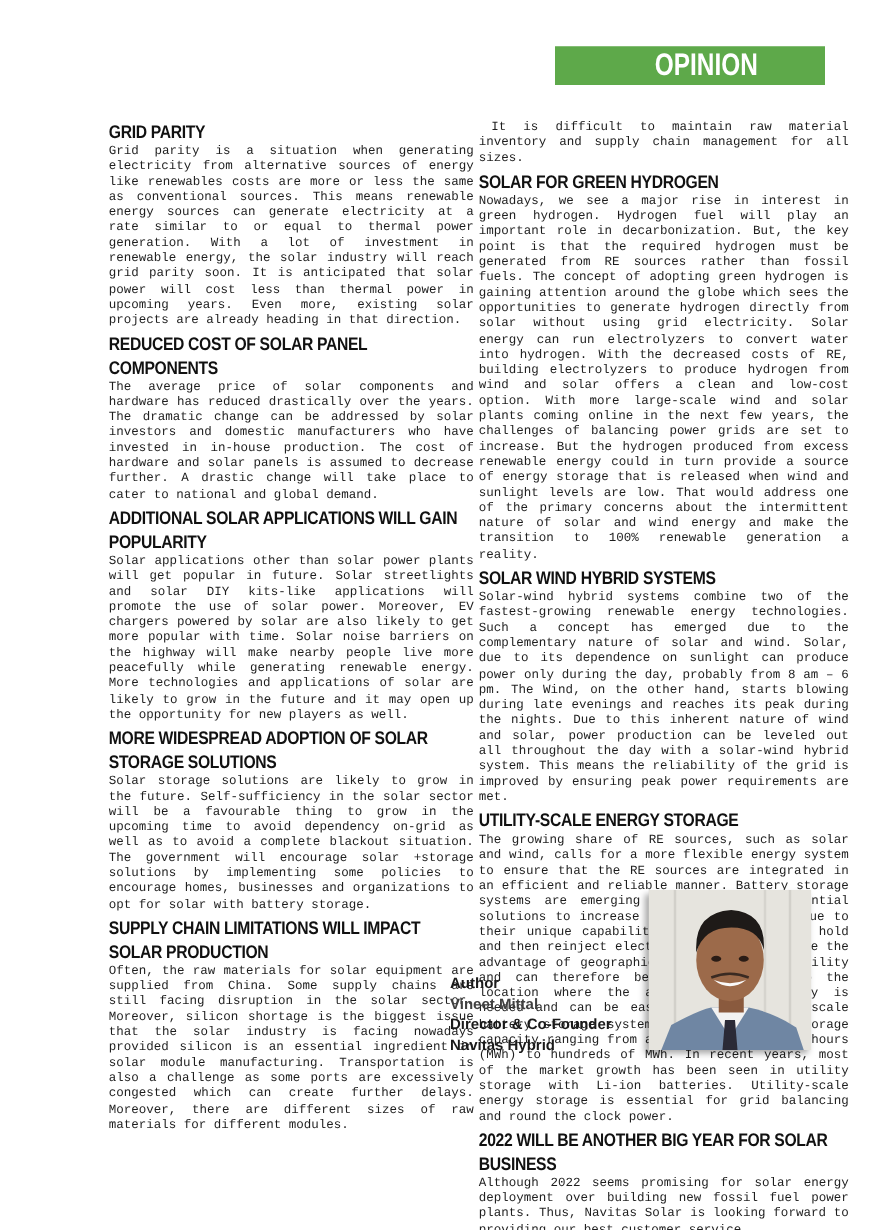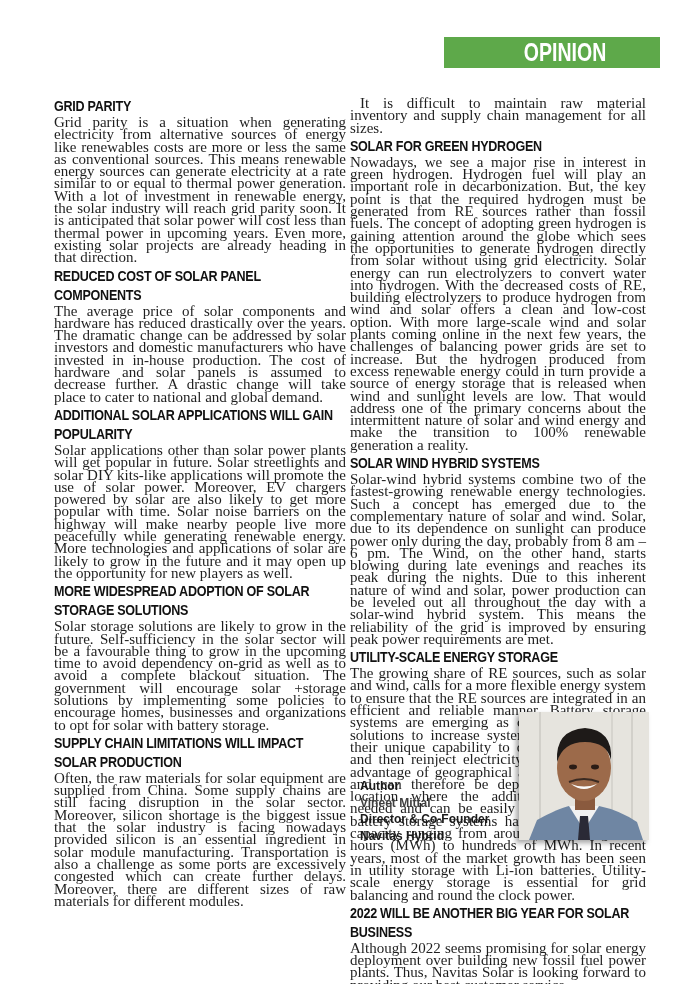--- a/index.html
+++ b/index.html
@@ -9,32 +9,33 @@
   }
   .banner {
     position: absolute; left: 444px; top: 37px; width: 216px; height: 31px;
     background: #5ea94a; display: flex; align-items: center; justify-content: center;
   }
   .banner span {
     font-family: "Liberation Sans", sans-serif; font-weight: bold; color: #ffffff;
     font-size: 25px; letter-spacing: 0px; transform: scaleX(0.78); display: inline-block;
     padding-left: 34px;
   }
-  .col { position: absolute; top: 97px; width: 292px; }
+  .col { position: absolute; top: 97px; width: 292px; margin-left: 33px; }
   .col.left { left: 54px; }
   .col.right { left: 350px; width: 296px; }
   h2 {
     margin: 0; font-family: "Liberation Sans", sans-serif; font-weight: bold;
     font-size: 14.6px; line-height: 19px; color: #111; letter-spacing: -0.3px;
     transform: scaleX(0.86); transform-origin: left center; width: 116%;
     text-transform: uppercase;
   }
   p {
-    margin: 0 0 3px 0; font-size: 15px; line-height: 12.3px; text-align: justify;
+    margin: 0 0 3px 0; font-size: 10px; line-height: 12.3px; text-align: justify;
     hyphens: auto;
+    font-family: Liberation Mono, monospace;
   }
   p.indent { text-indent: 10px; }
   .author {
     position: absolute; left: 360px; top: 778px; font-family: "Liberation Sans", sans-serif;
     font-weight: bold; font-size: 12px; line-height: 16.5px; color: #1a1a1a;
   }
   .author .name { color: #404040; }
   .photo {
     position: absolute; left: 519px; top: 712px; width: 130px; height: 128px;
     box-shadow: -3px 3px 5px rgba(0,0,0,0.35);

